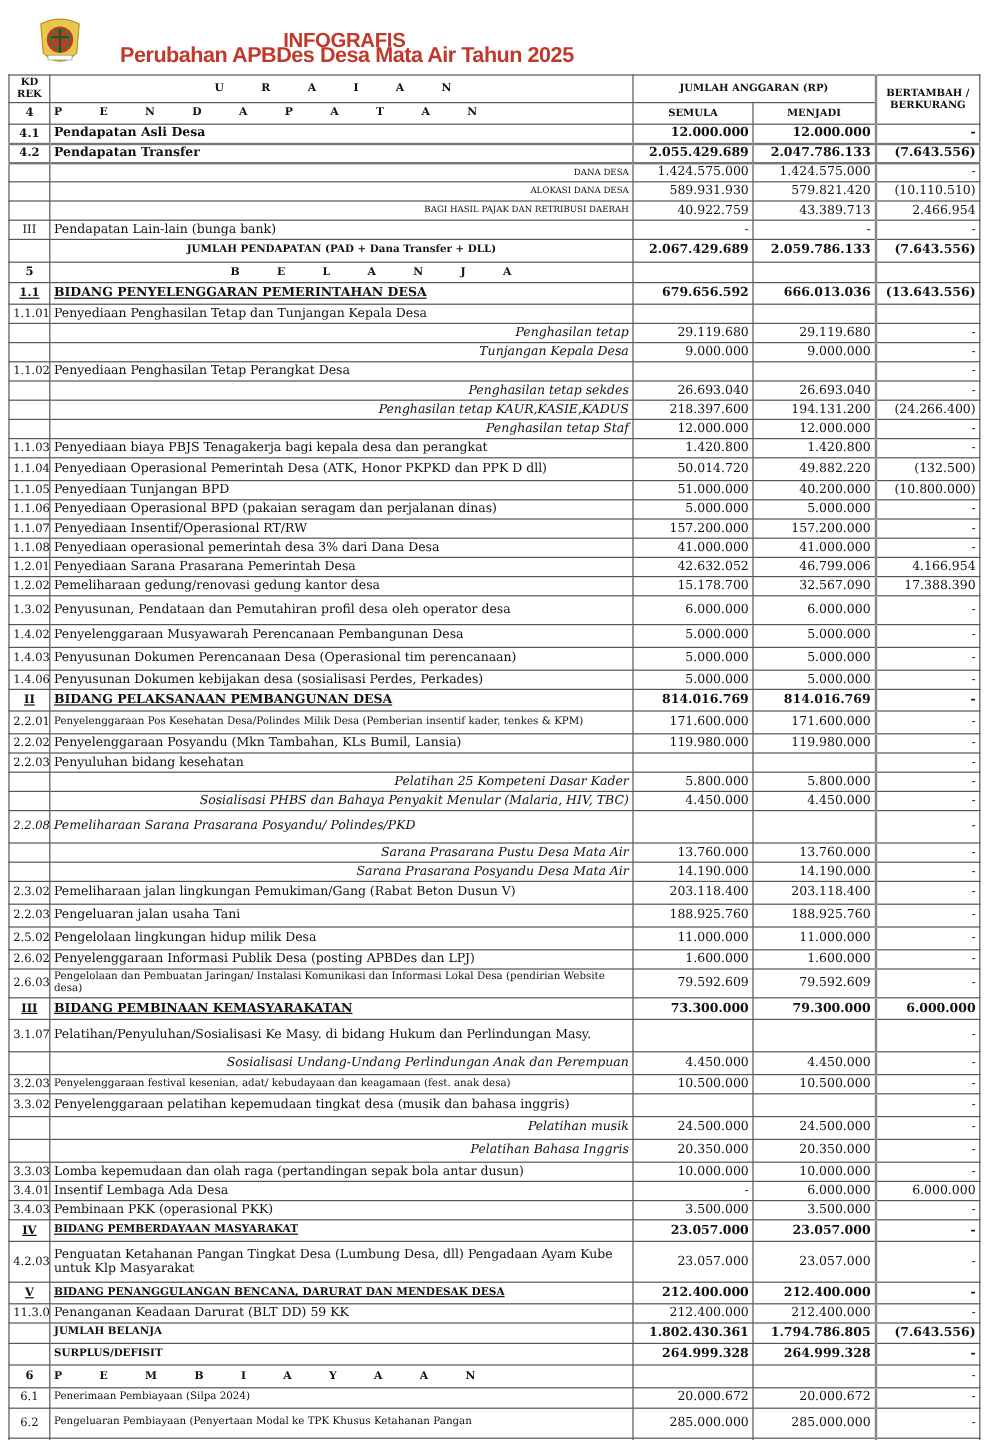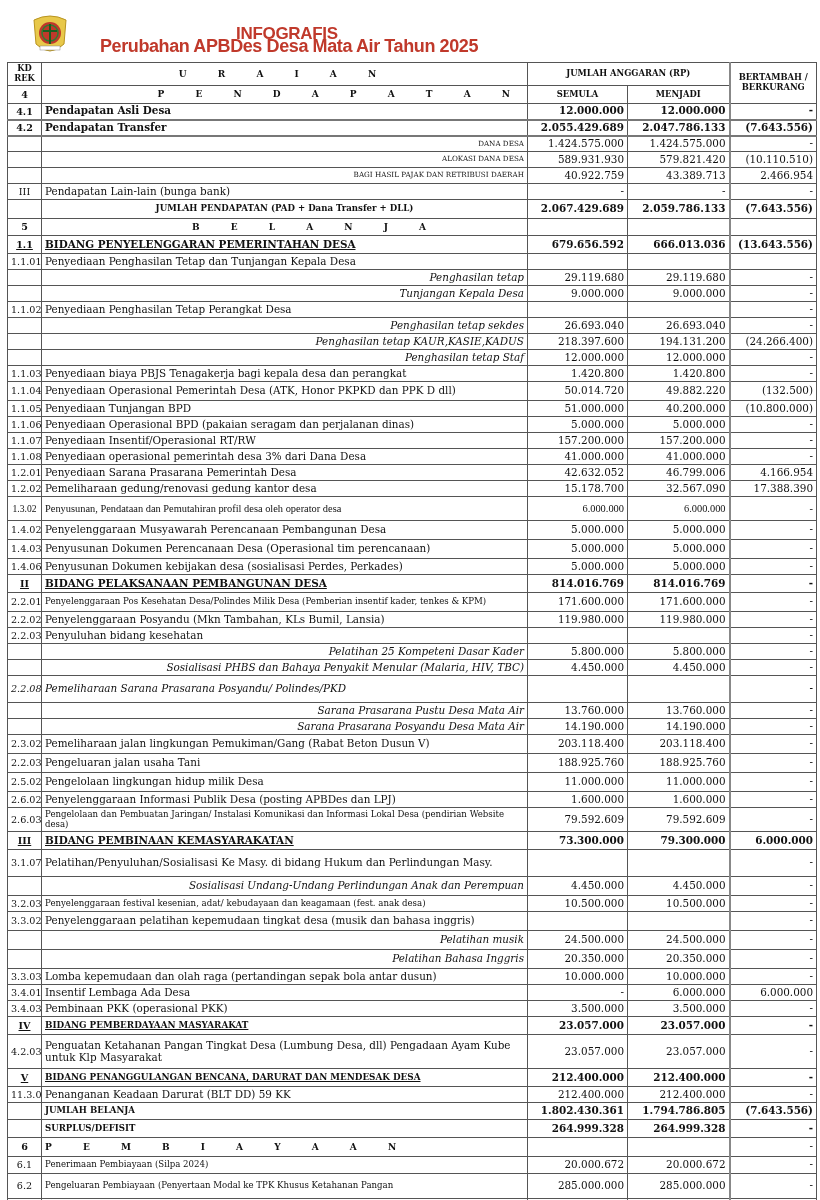--- a/index.html
+++ b/index.html
@@ -50,21 +50,21 @@
     </colgroup>
   <tbody id="tbody">
     <tr style="height:23px">
       <td class="hdr wrap">KD REK</td>
       <td class="hdr spaced">U R A I A N</td>
       <td class="hdr" colspan="2">JUMLAH ANGGARAN (RP)</td>
       <td class="hdr wrap bbcol" rowspan="2">BERTAMBAH / BERKURANG</td>
     </tr>
     <tr style="height:18px">
       <td class="kd b">4</td>
-      <td class="spaced" style="text-align:right">P E N D A P A T A N</td>
+      <td class="spaced" style="text-align:left">P E N D A P A T A N</td>
       <td class="hdr">SEMULA</td>
       <td class="hdr">MENJADI</td>
     </tr>
   <tr class="thickbot" style="height: 16px;">
         <td class="kd b">4.1</td>
         <td class="b">Pendapatan Asli Desa</td>
         <td class="num b">12.000.000</td>
         <td class="num b">12.000.000</td>
         <td class="num bbcol b">-</td>
       </tr>
@@ -222,21 +222,21 @@
         <td class="num">46.799.006</td>
         <td class="num bbcol">4.166.954</td>
       </tr>
       <tr style="height: 16px;">
         <td class="kd">1.2.02</td>
         <td>Pemeliharaan gedung/renovasi gedung kantor desa</td>
         <td class="num">15.178.700</td>
         <td class="num">32.567.090</td>
         <td class="num bbcol">17.388.390</td>
       </tr>
-      <tr style="height: 24px; font-family: Liberation Serif, serif;">
+      <tr style="height: 24px;">
         <td class="kd">1.3.02</td>
         <td>Penyusunan, Pendataan dan Pemutahiran profil desa oleh operator desa</td>
         <td class="num">6.000.000</td>
         <td class="num">6.000.000</td>
         <td class="num bbcol">-</td>
       </tr>
       <tr style="height: 19px;">
         <td class="kd">1.4.02</td>
         <td>Penyelenggaraan Musyawarah Perencanaan Pembangunan  Desa</td>
         <td class="num">5.000.000</td>

